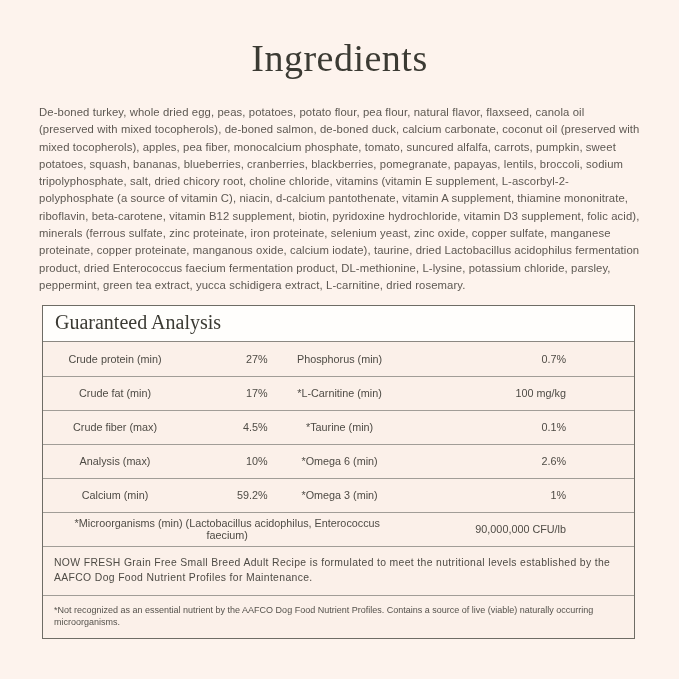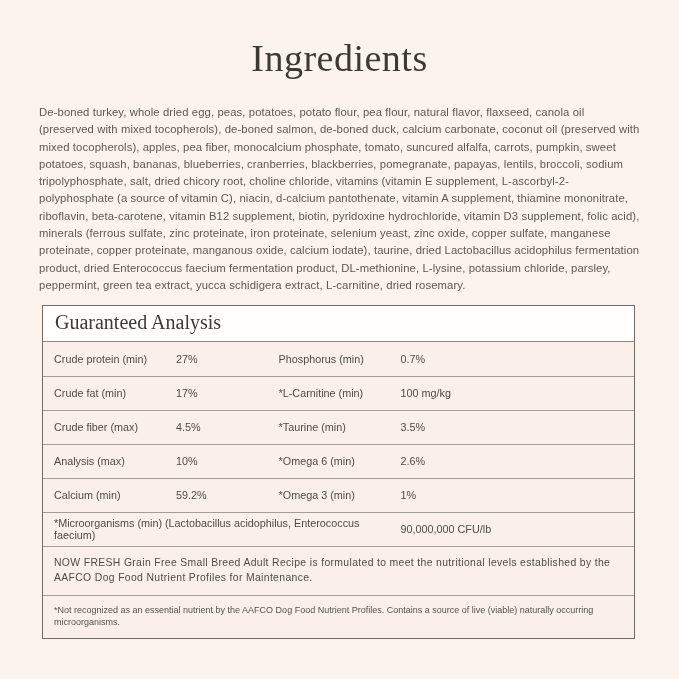--- a/index.html
+++ b/index.html
@@ -43,22 +43,22 @@
   }
   table.ga-table { width:100%; border-collapse:collapse; table-layout:fixed; }
   .ga-table td {
     border-bottom:1px solid #a19d97;
     vertical-align:middle;
     font-size:10.8px;
     color:#4e4b45;
   }
   .ga-table tr.nutrient-row td { height:34px; }
   .ga-table tr:last-child td { border-bottom:none; }
-  td.lbl { text-align:left; padding-left:11px; }
-  td.val { text-align:left; }
+  td.lbl { text-align:center; padding-left:11px; }
+  td.val { text-align:right; }
   td.note { padding:8px 11px 9px 11px; text-align:left; }
   td.footnote-cell { font-size:9px; line-height:12.5px; color:#55524c; }
   td.formulation-cell { font-size:10.4px; line-height:15.5px; letter-spacing:0.35px; color:#4e4b45; }
 </style>
 </head>
 <body>
 
 <div class="title">Ingredients</div>
 
 <div class="ingredients">De-boned turkey, whole dried egg, peas, potatoes, potato flour, pea flour, natural flavor, flaxseed, canola oil (preserved with mixed tocopherols), de-boned salmon, de-boned duck, calcium carbonate, coconut oil (preserved with mixed tocopherols), apples, pea fiber, monocalcium phosphate, tomato, suncured alfalfa, carrots, pumpkin, sweet potatoes, squash, bananas, blueberries, cranberries, blackberries, pomegranate, papayas, lentils, broccoli, sodium tripolyphosphate, salt, dried chicory root, choline chloride, vitamins (vitamin E supplement, L-ascorbyl-2-polyphosphate (a source of vitamin C), niacin, d-calcium pantothenate, vitamin A supplement, thiamine mononitrate, riboflavin, beta-carotene, vitamin B12 supplement, biotin, pyridoxine hydrochloride, vitamin D3 supplement, folic acid), minerals (ferrous sulfate, zinc proteinate, iron proteinate, selenium yeast, zinc oxide, copper sulfate, manganese proteinate, copper proteinate, manganous oxide, calcium iodate), taurine, dried Lactobacillus acidophilus fermentation product, dried Enterococcus faecium fermentation product, DL-methionine, L-lysine, potassium chloride, parsley, peppermint, green tea extract, yucca schidigera extract, L-carnitine, dried rosemary.</div>
@@ -85,21 +85,21 @@
         <td class="lbl">Crude fat (min)</td>
         <td class="val">17%</td>
         <td class="lbl">*L-Carnitine (min)</td>
         <td class="val">100 mg/kg</td>
         <td></td>
       </tr>
       <tr class="nutrient-row">
         <td class="lbl">Crude fiber (max)</td>
         <td class="val">4.5%</td>
         <td class="lbl">*Taurine (min)</td>
-        <td class="val">3.5%</td>
+        <td class="val">0.1%</td>
         <td></td>
       </tr>
       <tr class="nutrient-row">
         <td class="lbl">Analysis (max)</td>
         <td class="val">10%</td>
         <td class="lbl">*Omega 6 (min)</td>
         <td class="val">2.6%</td>
         <td></td>
       </tr>
       <tr class="nutrient-row">

